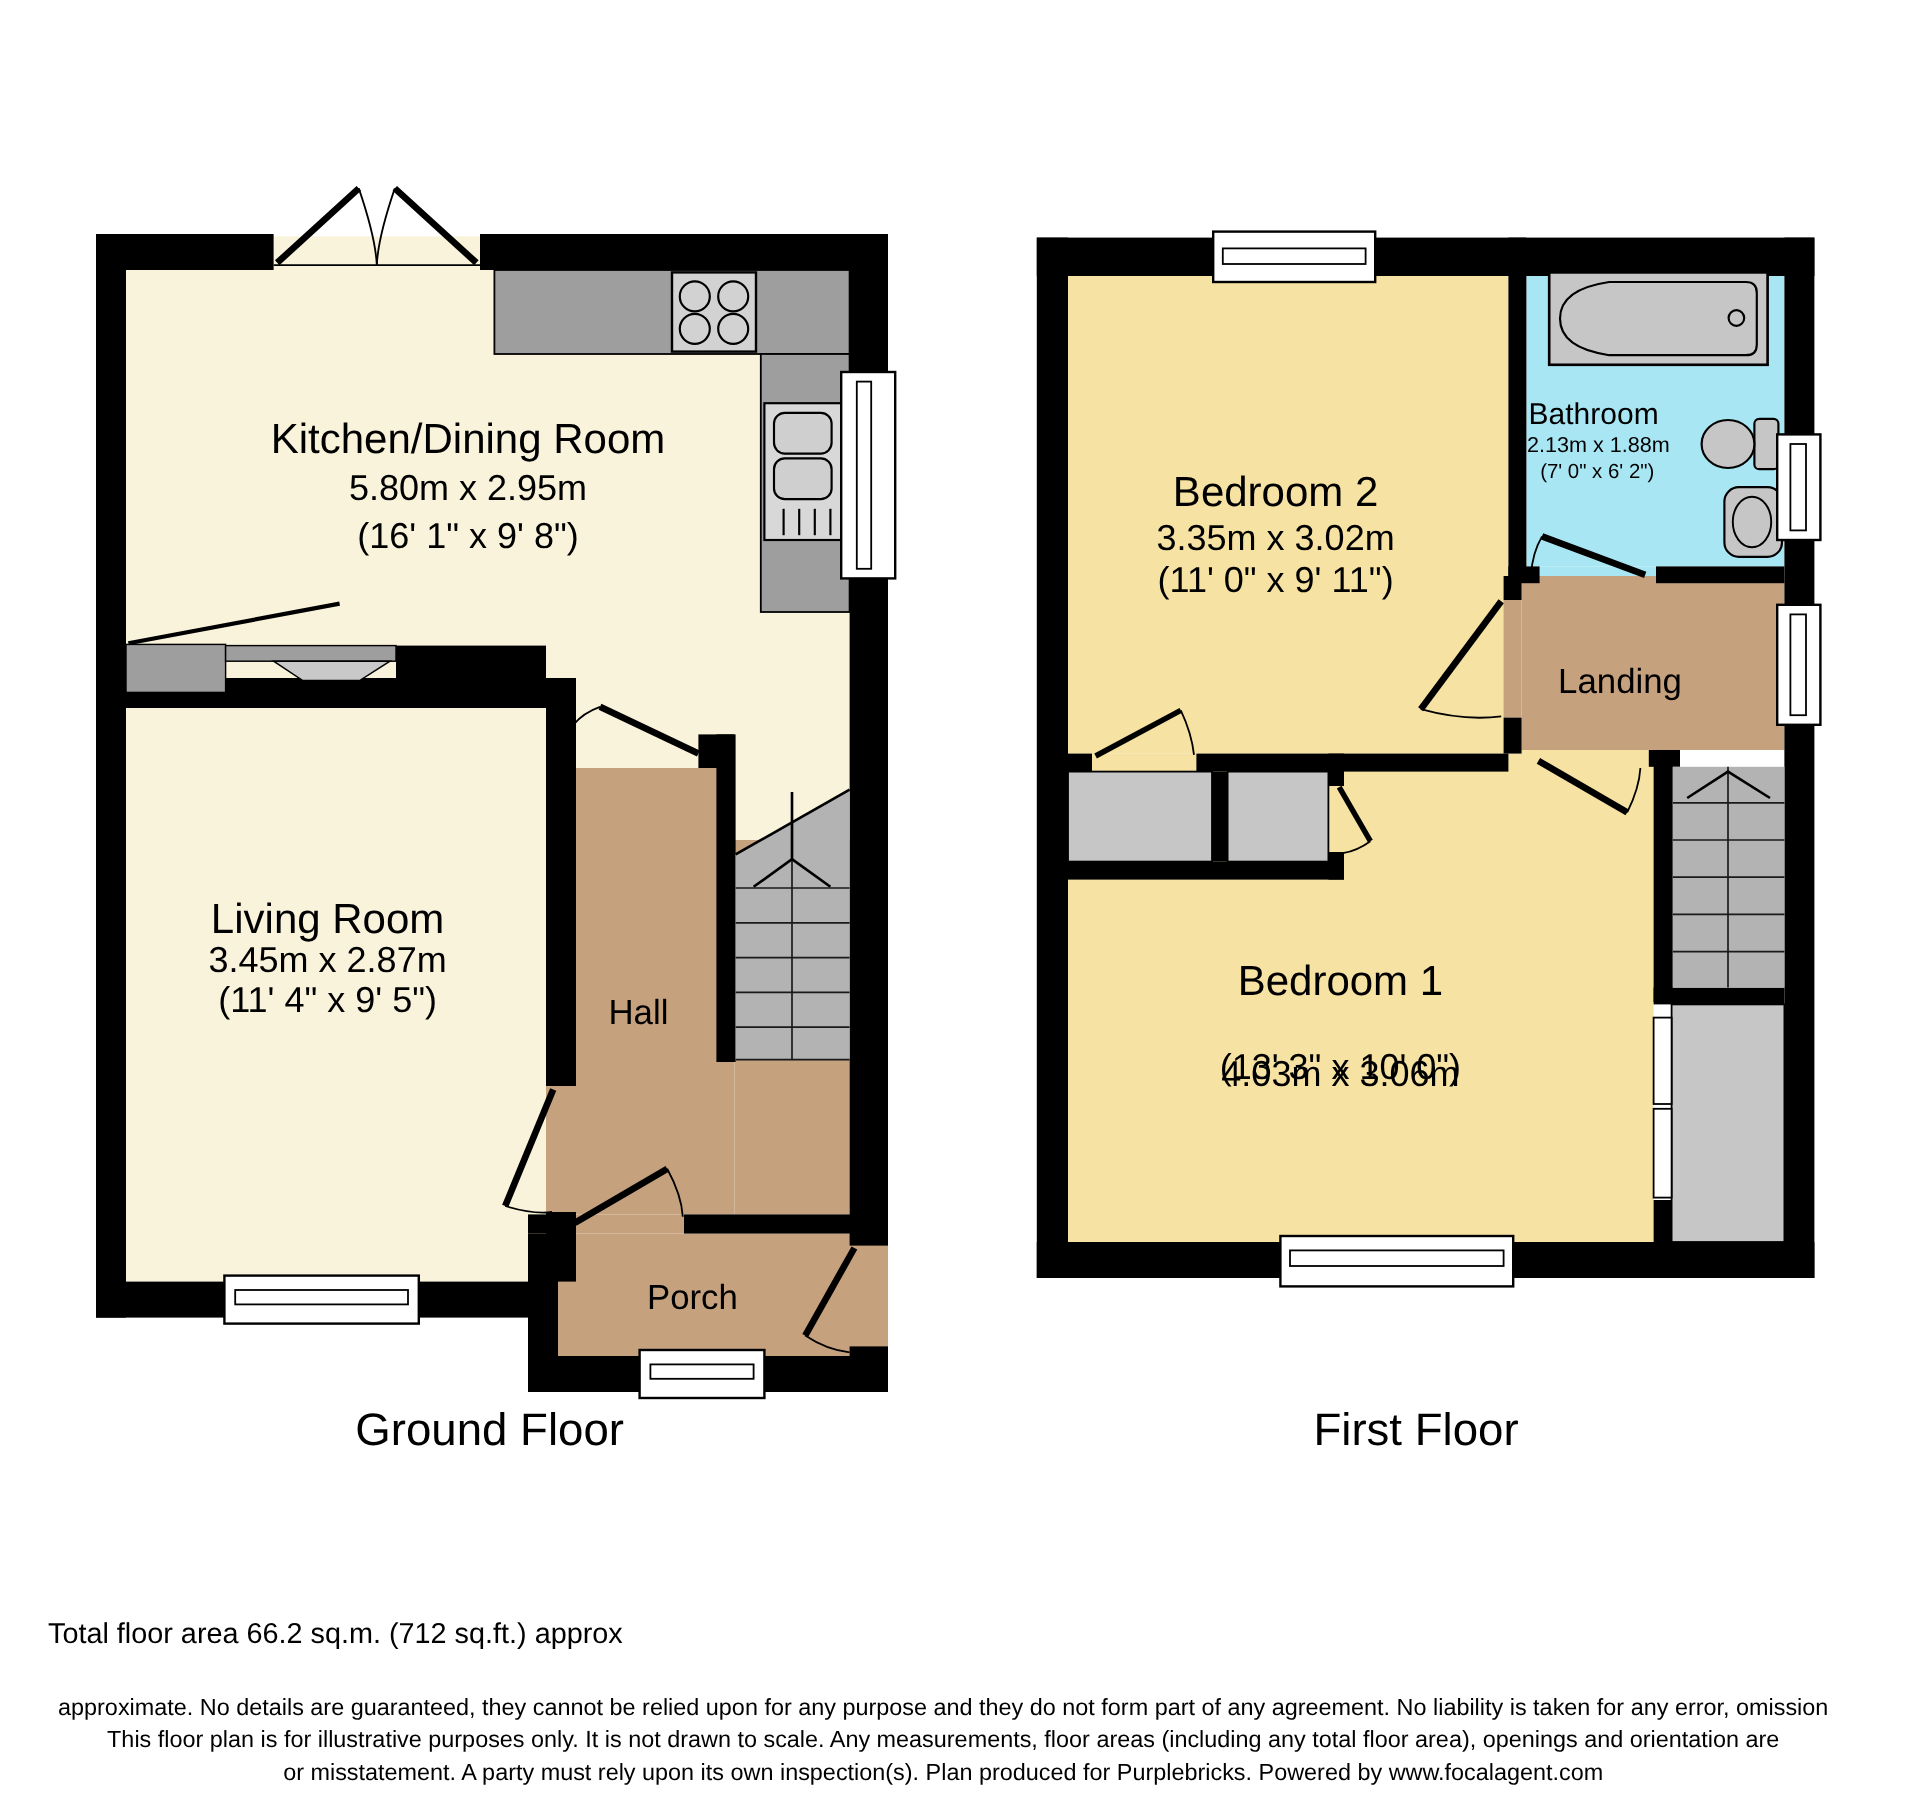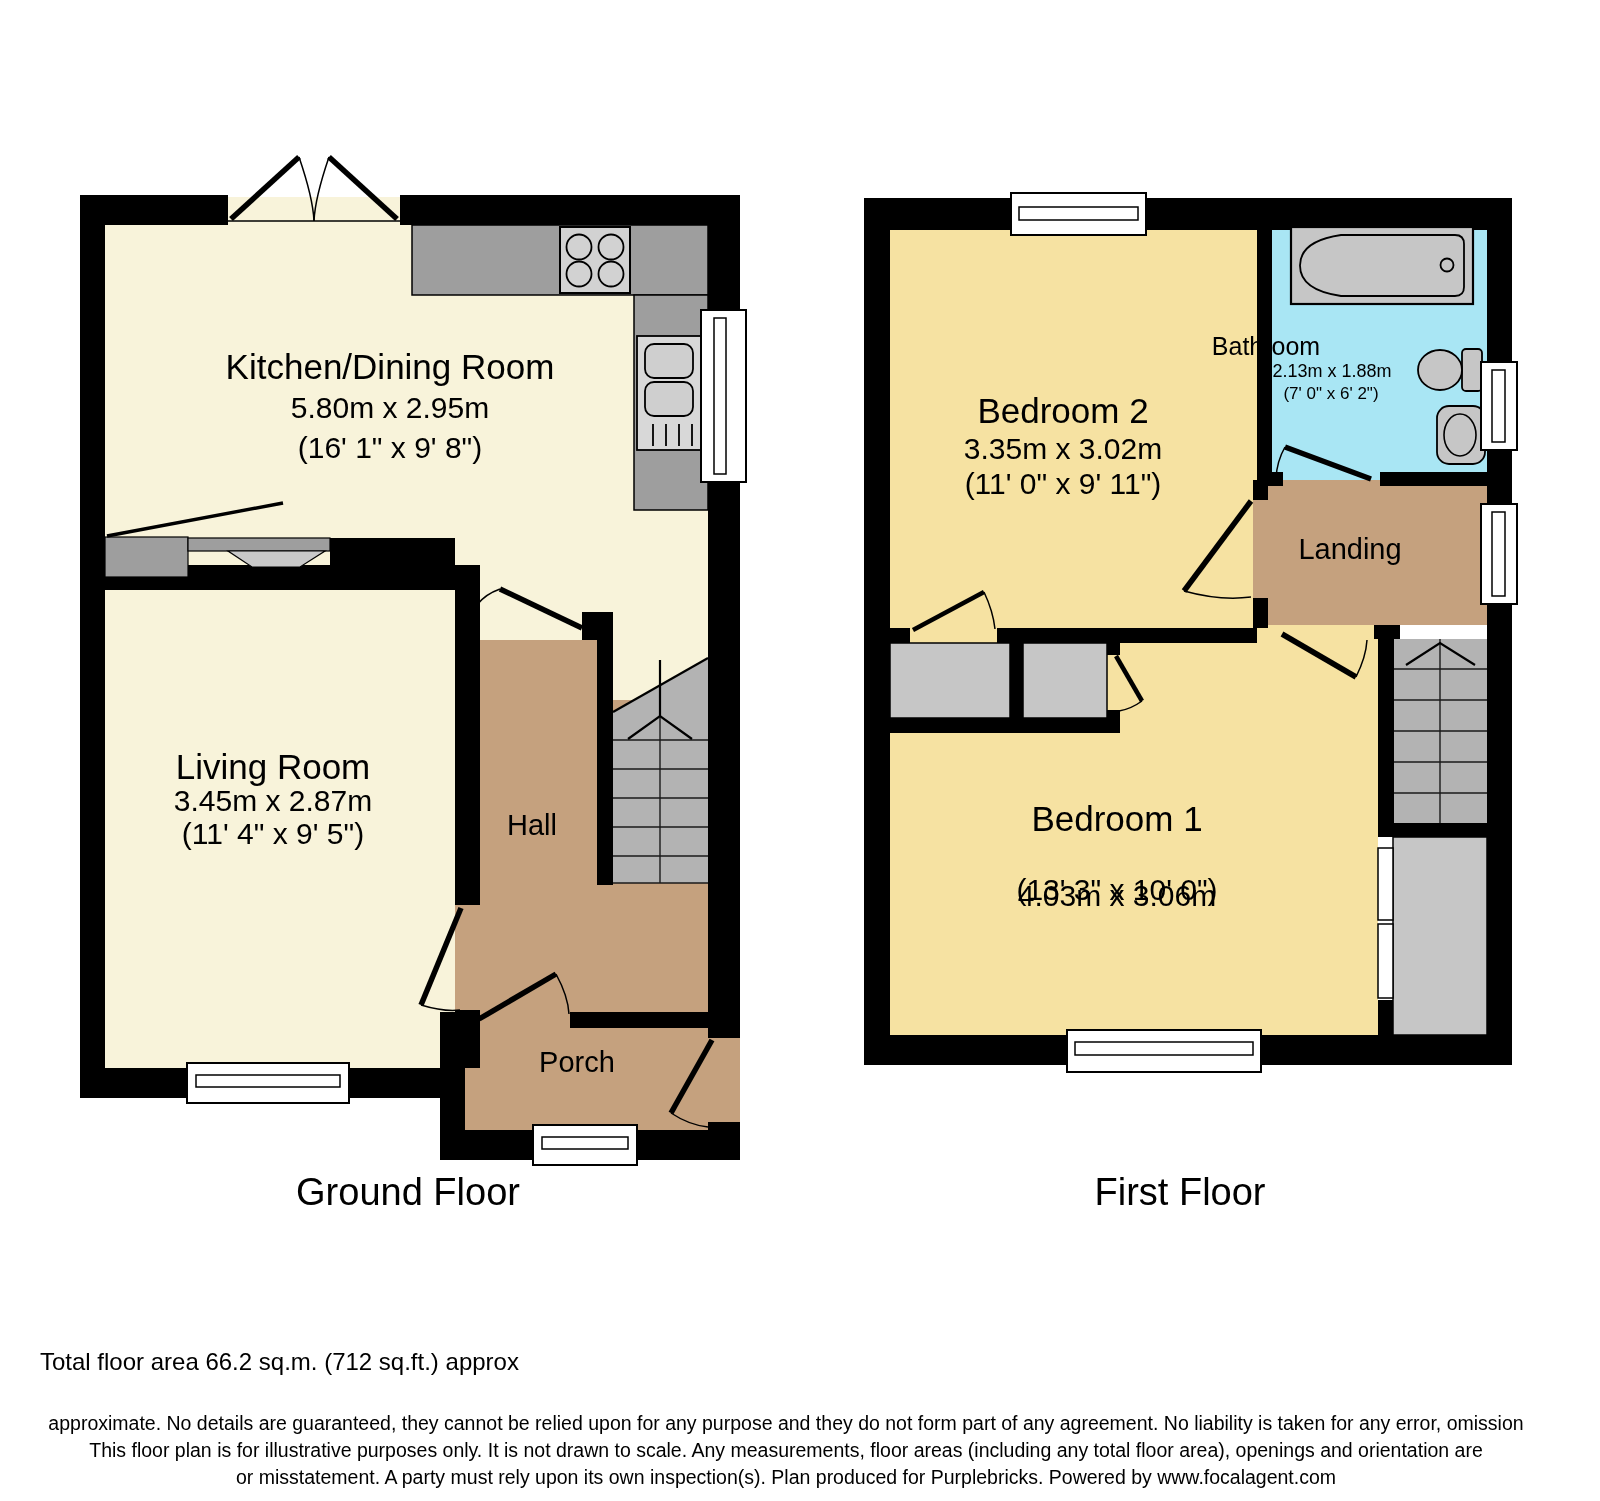--- a/index.html
+++ b/index.html
@@ -11,21 +11,21 @@
   #page{position:relative;width:1600px;height:1501px;background:#fff;overflow:hidden;
         font-family:"Liberation Sans",sans-serif;color:#000;}
   #plan-svg{position:absolute;left:0;top:0;}
   .lbl{position:absolute;transform:translate(-50%,-50%);white-space:nowrap;
        font-family:"Liberation Sans",sans-serif;color:#000;text-align:center;line-height:1;}
   .room-title{font-size:35px;}
   .room-dims{font-size:30px;}
   .small-title{font-size:25px;}
   .small-dims{font-size:18px;}
   .small-dims2{font-size:17px;}
-  .corridor{font-size:29px;}
+  .corridor{font-size:29px;margin-top:20px;}
   .floor-title{font-size:38px;font-weight:normal;}
   .total-area{position:absolute;left:40px;top:1348px;font-size:24px;}
   .disclaimer{position:absolute;left:30px;top:1410px;width:1512px;text-align:center;
               font-size:19.5px;line-height:27px;}
 </style>
 </head>
 <body>
 
 <div id="page">
 
@@ -264,21 +264,21 @@
 <div class="lbl corridor" style="left:532px;top:825px">Hall</div>
 <div class="lbl corridor" style="left:577px;top:1062px">Porch</div>
 
 <div class="lbl floor-title" style="left:408px;top:1192px">Ground Floor</div>
 <div class="lbl floor-title" style="left:1180px;top:1192px">First Floor</div>
 
 <div class="lbl room-title" style="left:1063px;top:410px">Bedroom 2</div>
 <div class="lbl room-dims" style="left:1063px;top:449px">3.35m x 3.02m</div>
 <div class="lbl room-dims" style="left:1063px;top:484px">(11' 0" x 9' 11")</div>
 
-<div class="lbl small-title" style="left:1266px;top:346px">Bathroom</div>
+<div class="lbl small-title" style="left:1328px;top:346px">Bathroom</div>
 <div class="lbl small-dims" style="left:1332px;top:371px">2.13m x 1.88m</div>
 <div class="lbl small-dims2" style="left:1331px;top:393px">(7' 0" x 6' 2")</div>
 
 <div class="lbl corridor" style="left:1350px;top:549px">Landing</div>
 
 <div class="lbl room-title" style="left:1117px;top:818px">Bedroom 1</div>
 <div class="lbl room-dims" style="left:1117px;top:896px">4.03m x 3.06m</div>
 <div class="lbl room-dims" style="left:1117px;top:890px">(13' 3" x 10' 0")</div>
 
 <div class="total-area">Total floor area 66.2 sq.m. (712 sq.ft.) approx</div>

